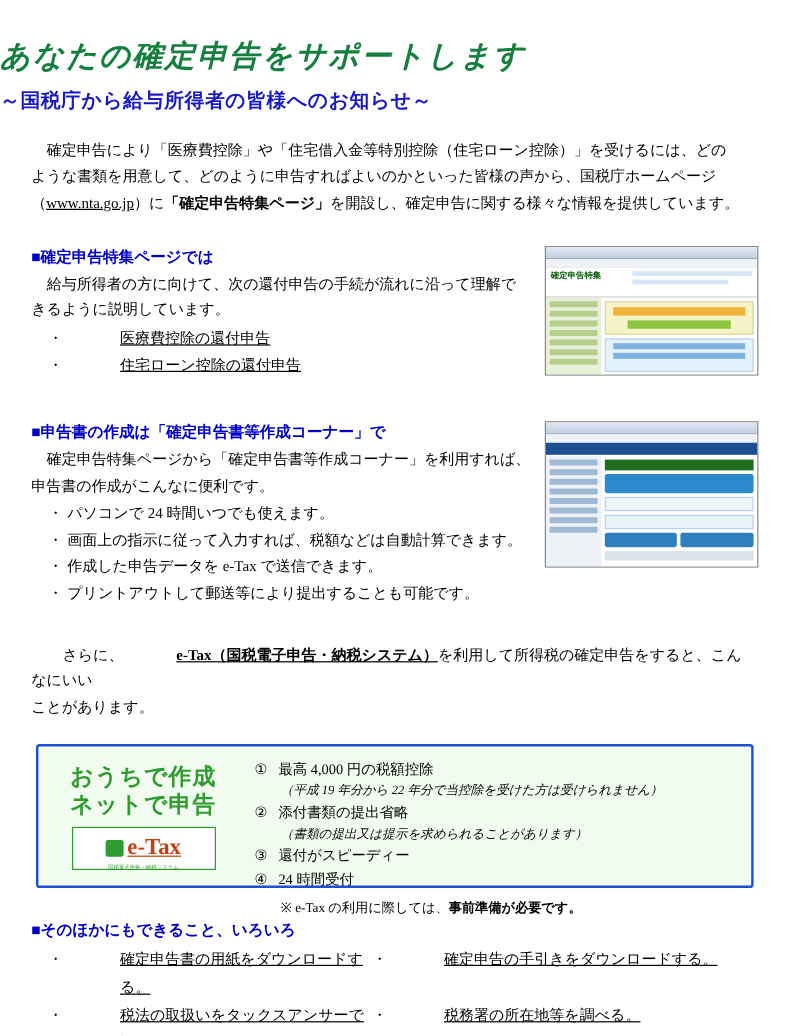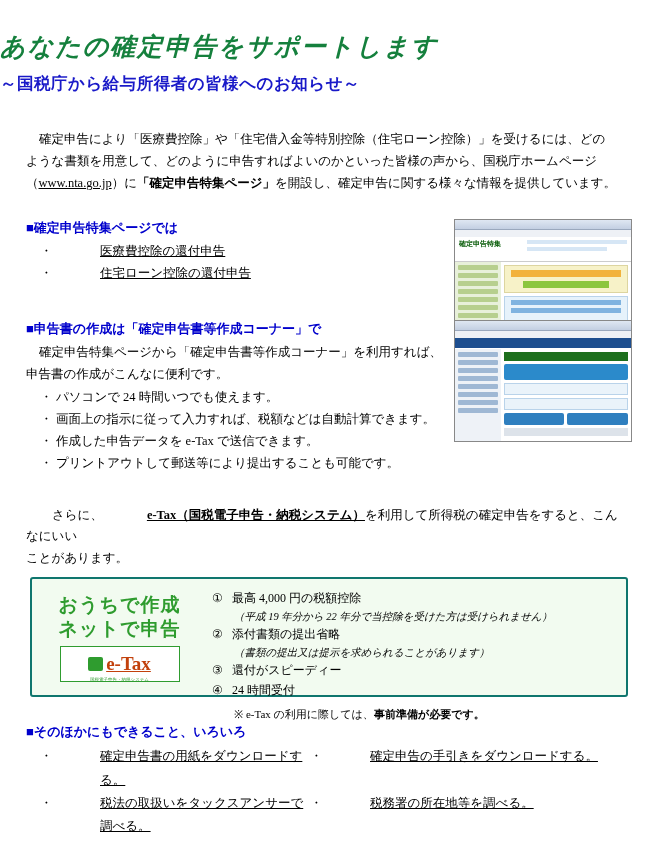--- a/index.html
+++ b/index.html
@@ -35,21 +35,21 @@
   .title-sub {
     text-align: left;
     color: #1919c8;
     font-weight: bold;
     font-size: 16.5px;
     letter-spacing: 0.5px;
     margin: 10px 0 0 0;
     font-family: "Liberation Serif", serif;
   }
   .intro {
-    margin: 34px 26px 0 26px;
+    margin: 20px 26px 0 26px;
     font-size: 12.5px;
     line-height: 1.75;
     text-align: justify;
     font-family: "Liberation Serif", serif;
   }
   .intro .indent { padding-left: 13px; }
   .link-u { text-decoration: underline; }
   .bold { font-weight: bold; }
 
   .section-head {
@@ -96,22 +96,22 @@
   .sc { position: relative; width: 100%; height: 100%; background: #fff; }
   .sc-bar { height: 9px; background: linear-gradient(#dfe7f2,#c3cfe2); border-bottom: 1px solid #9aa8bd; }
   .sc-bar2 { height: 7px; background: #eef1f6; border-bottom: 1px solid #c0c7d2; }
   .sc-body { position: absolute; top: 17px; left: 0; right: 0; bottom: 0; }
   .sc-left { position: absolute; left: 0; top: 0; width: 26%; bottom: 0; background: #e8f0da; border-right: 1px solid #b9c7a4; }
   .sc-left .li { height: 5px; margin: 3px 3px 0 3px; background: #b7cf8e; border-radius: 1px; }
   .sc-right { position: absolute; left: 26%; right: 0; top: 0; bottom: 0; background: #ffffff; }
 
   
   .etax-box {
-    margin: 8px 26px 0 30px;
-    border: 2px solid #0f766e;
+    margin: 20px 26px 0 30px;
+    border: 2px solid #1d4ed8;
     border-radius: 3px;
     background: #f2fbf0;
     height: 120px;
     position: relative;
     box-sizing: border-box;
   }
   .etax-left {
     position: absolute; left: 0; top: 0; width: 175px; height: 100%;
     display: flex; flex-direction: column; align-items: center; justify-content: center;
   }
@@ -162,20 +162,24 @@
   <h2 class="title-sub">～国税庁から給与所得者の皆様へのお知らせ～</h2>
 
   <div class="intro">
     <span class="indent">確定申告により「医療費控除」や「住宅借入金等特別控除（住宅ローン控除）」を受けるには、どの</span><br>
     <span>ような書類を用意して、どのように申告すればよいのかといった皆様の声から、国税庁ホームページ</span><br>
     <span>（</span><span class="link-u">www.nta.go.jp</span><span>）に</span><span class="bold">「確定申告特集ページ」</span><span>を開設し、確定申告に関する様々な情報を提供しています。</span>
   </div>
 
   <div class="sec-block">
     <div class="section-head">■確定申告特集ページでは</div>
+    <div class="body-text narrow">
+      <span style="padding-left:13px">給与所得者の方に向けて、次の還付申告の手続が流れに沿って理解で</span><br>
+      <span>きるように説明しています。</span>
+    </div>
     <div class="bullets">
       <div class="row">
         <span class="dot">・</span>
         <span class="txt ul">医療費控除の還付申告</span>
       </div>
       <div class="row">
         <span class="dot">・</span>
         <span class="txt ul">住宅ローン控除の還付申告</span>
       </div>
     </div>

